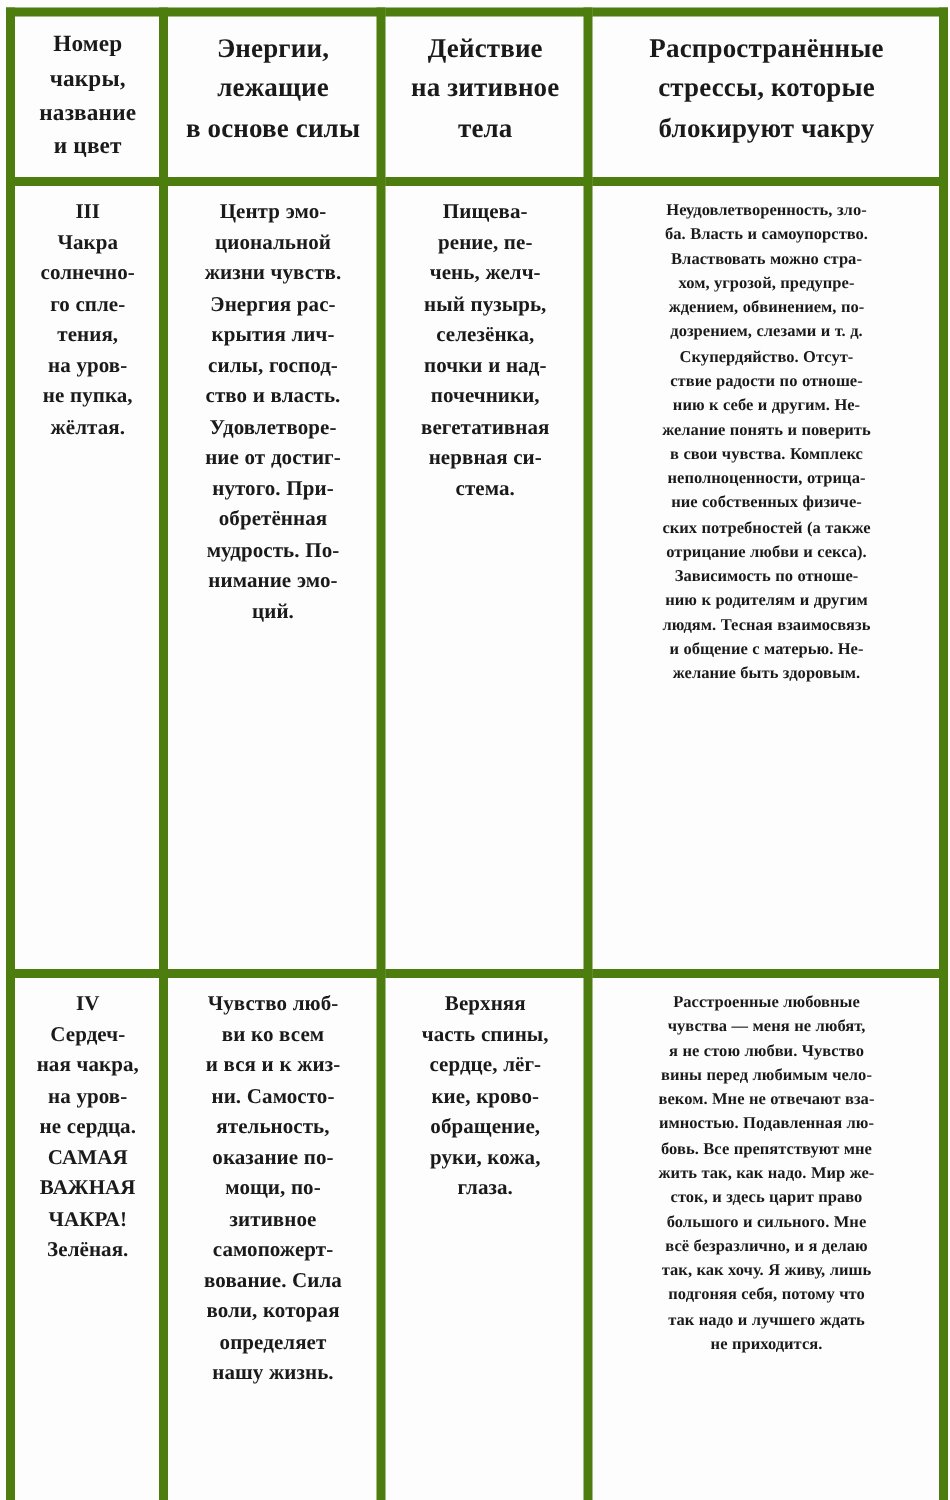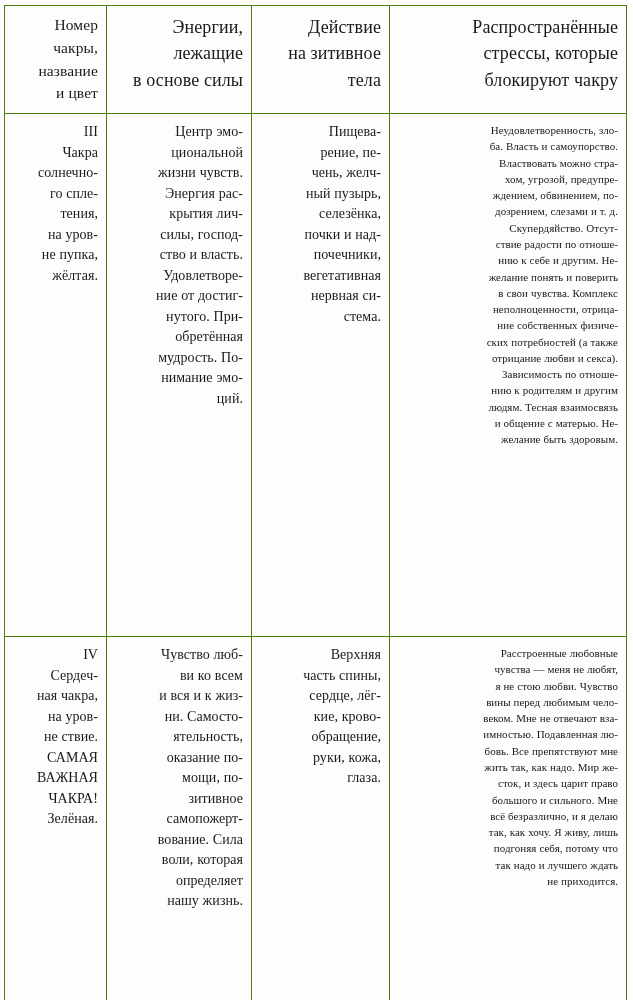--- a/index.html
+++ b/index.html
@@ -24,25 +24,25 @@
     position: absolute;
     left: 4px;
     top: 5px;
     width: 622px;
     border-collapse: collapse;
     table-layout: fixed;
     background: #fdfdfd;
   }
   table.chakra-table td,
   table.chakra-table th {
-    border: 1px solid #4d7c0f;
+    border: 6px solid #4d7c0f;
     vertical-align: top;
     padding: 8px 8px 8px 9px;
-    text-align: right;
-    font-weight: normal;
+    text-align: center;
+    font-weight: bold;
   }
   
   col.c1 { width: 102px; }
   col.c2 { width: 145px; }
   col.c3 { width: 138px; }
   col.c4 { width: 237px; }
 
   thead th {
     font-weight: bold;
     font-size: 18px;
@@ -175,21 +175,21 @@
 желание быть здоровым.</span>
         </td>
       </tr>
 
       <tr class="row2">
         <td class="col1">
           <span class="cell-text">IV
 Сердеч-
 ная чакра,
 на уров-
-не ствие.
+не сердца.
 САМАЯ
 ВАЖНАЯ
 ЧАКРА!
 Зелёная.</span>
         </td>
         <td class="col2">
           <span class="cell-text">Чувство люб-
 ви ко всем
 и вся и к жиз-
 ни. Самосто-

